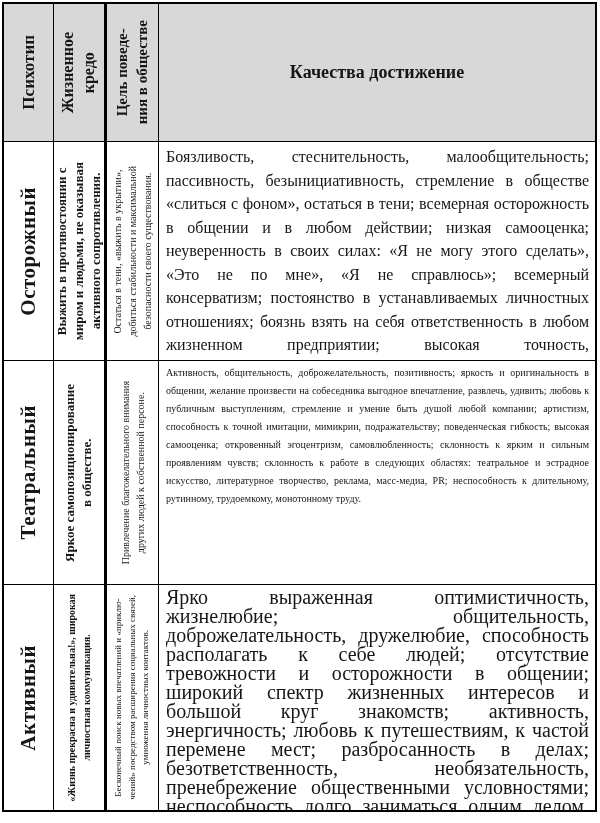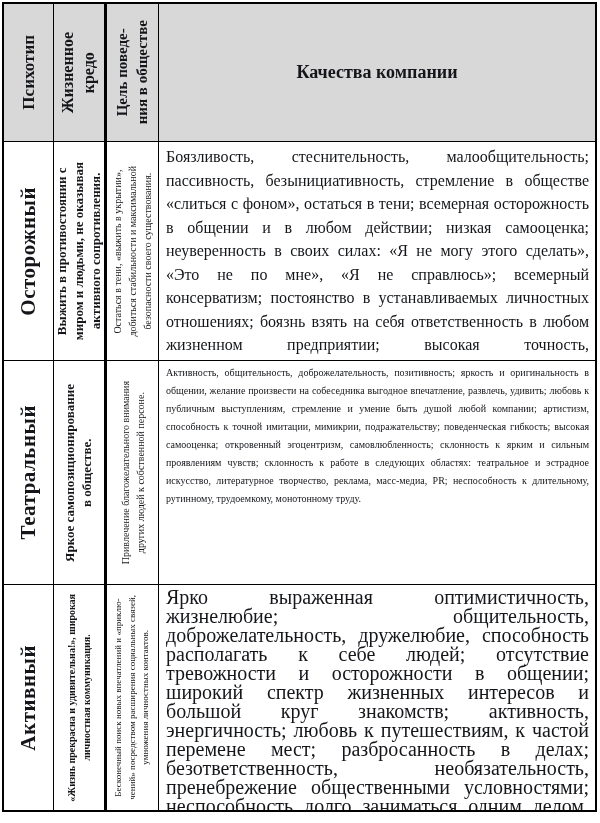--- a/index.html
+++ b/index.html
@@ -88,21 +88,21 @@
     </div>
     <div class="cell head thick-r">
       <div class="vtext h-credo">Жизненное
 кредо</div>
     </div>
     <div class="cell head">
       <div class="vtext h-goal">Цель поведе-
 ния в обществе</div>
     </div>
     <div class="cell head last-col">
-      <div class="h-qual">Качества компании</div>
+      <div class="h-qual">Качества достижение</div>
     </div>
 
     <div class="cell">
       <div class="vtext pt-label">Осторожный</div>
     </div>
     <div class="cell thick-r">
       <div class="vtext credo-lg">Выжить в противостоянии с
 миром и людьми, не оказывая
 активного сопротивления.</div>
     </div>

